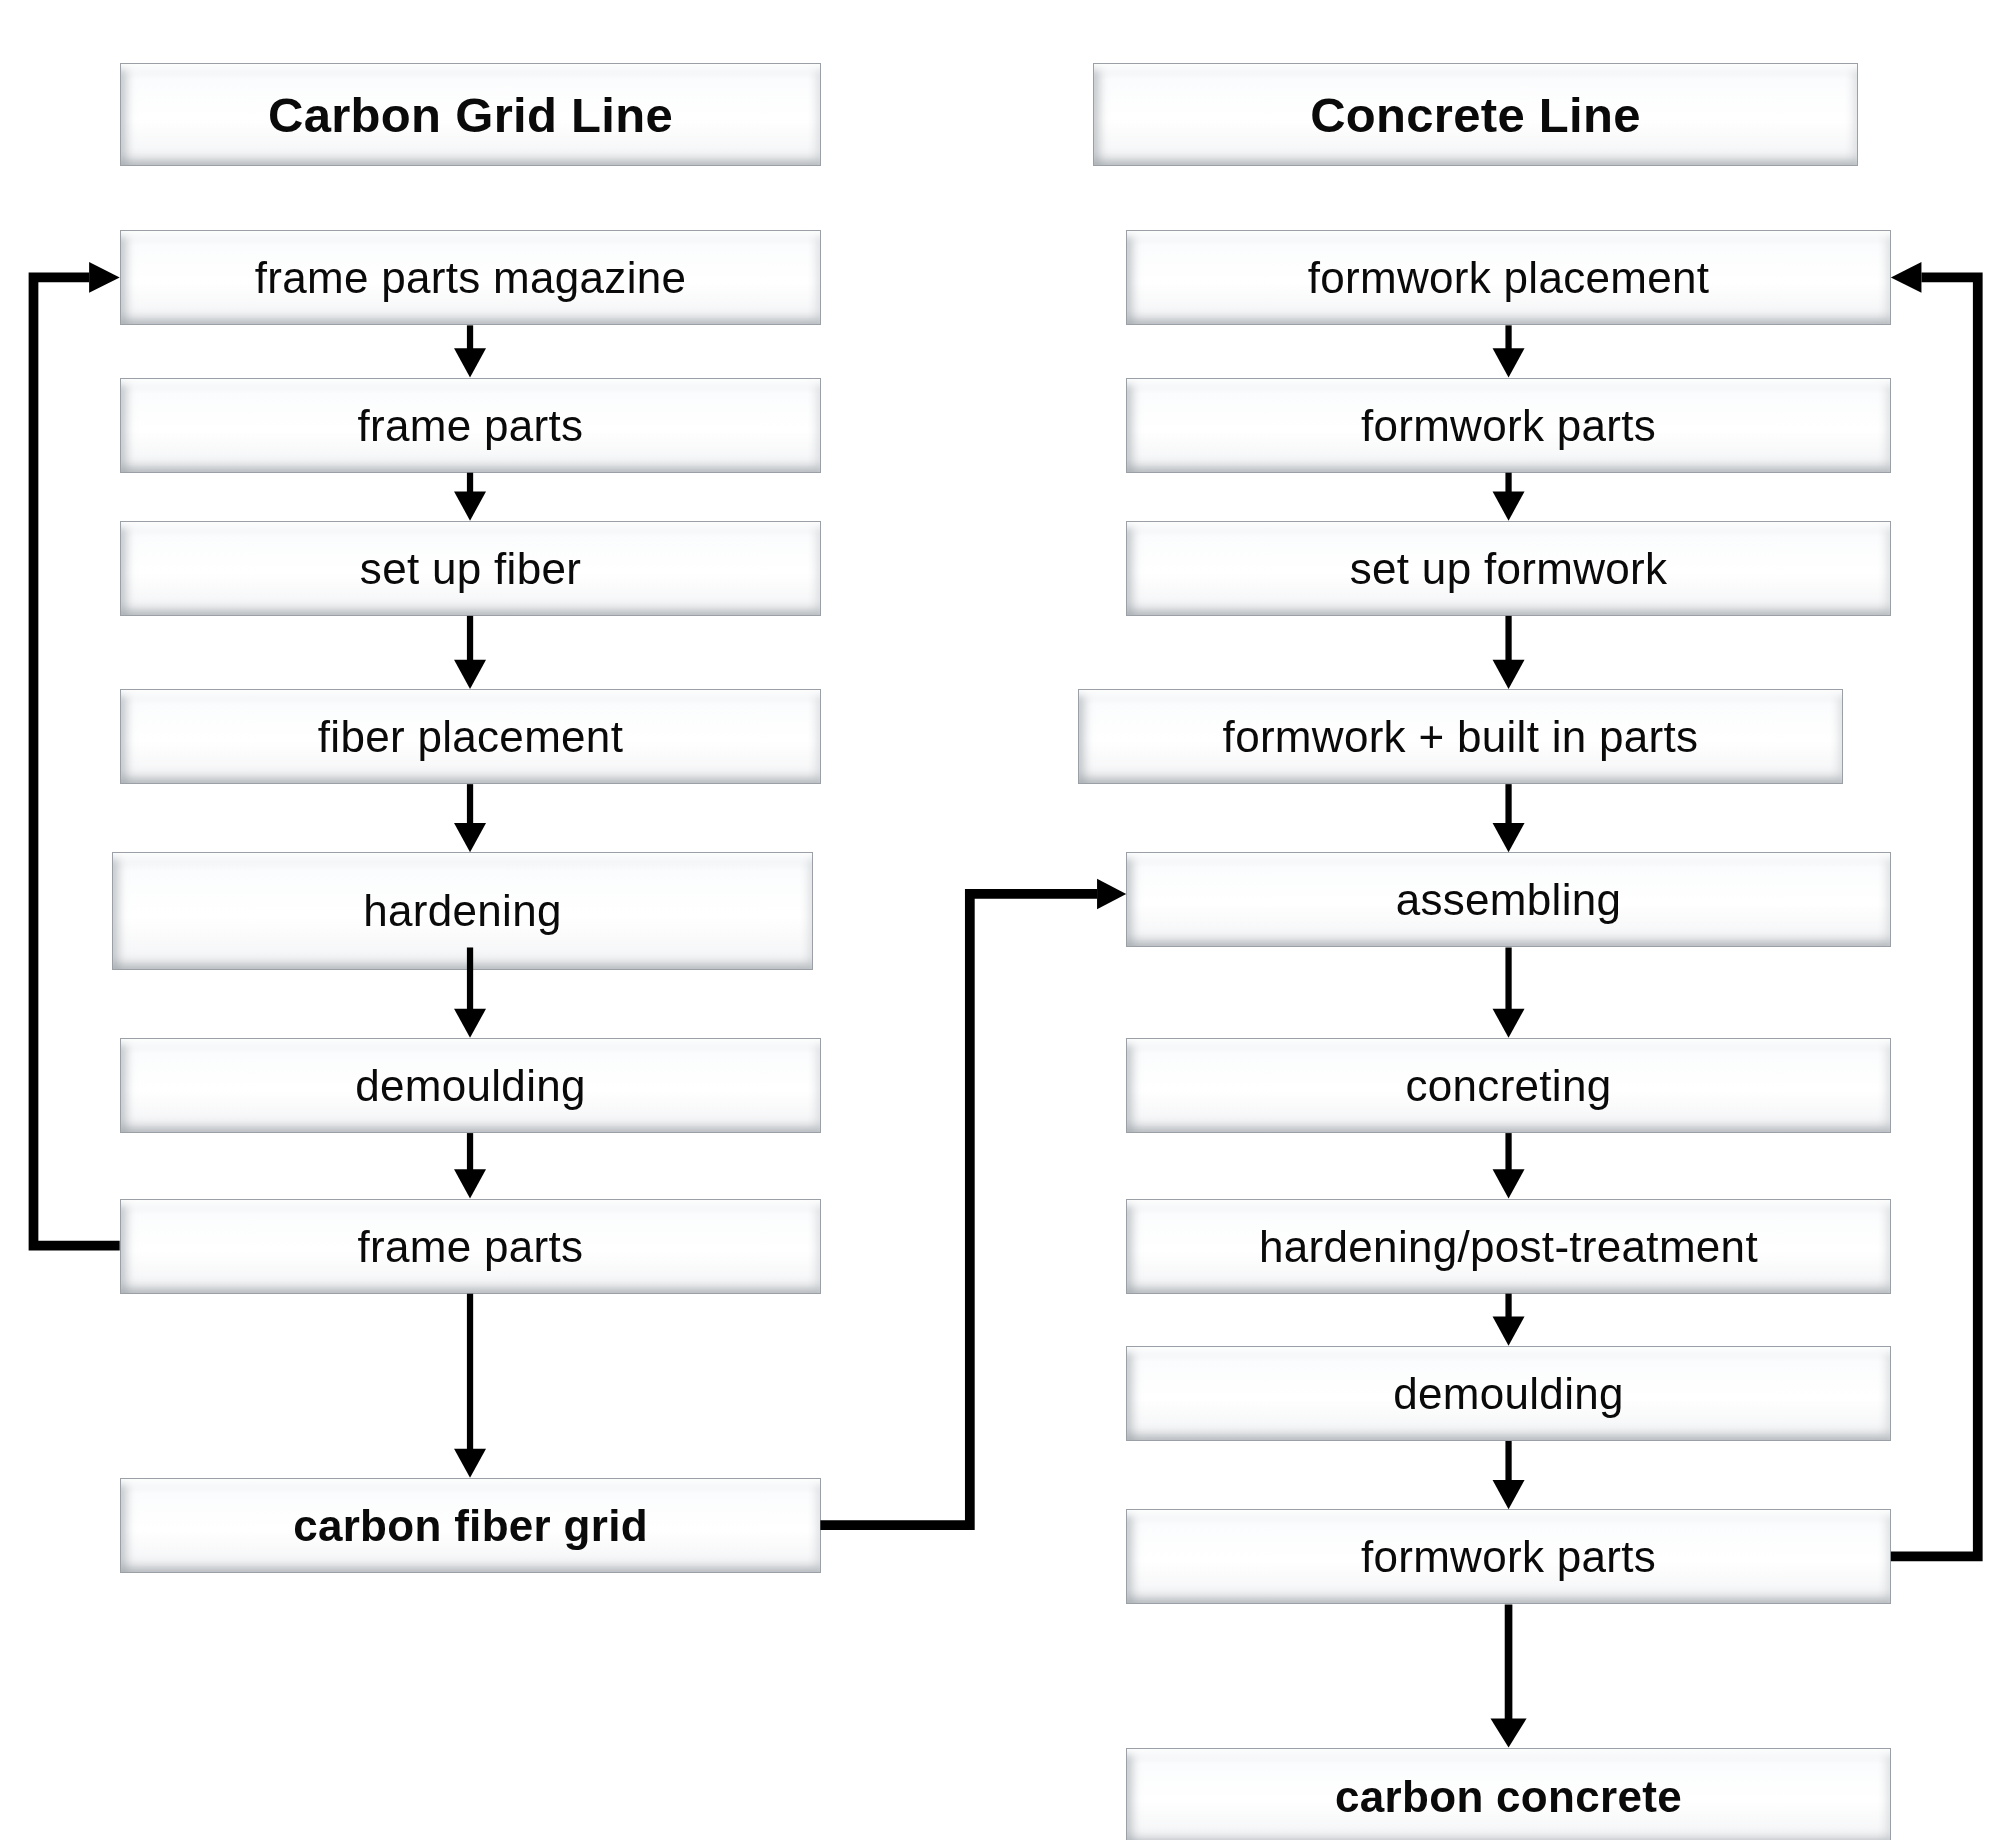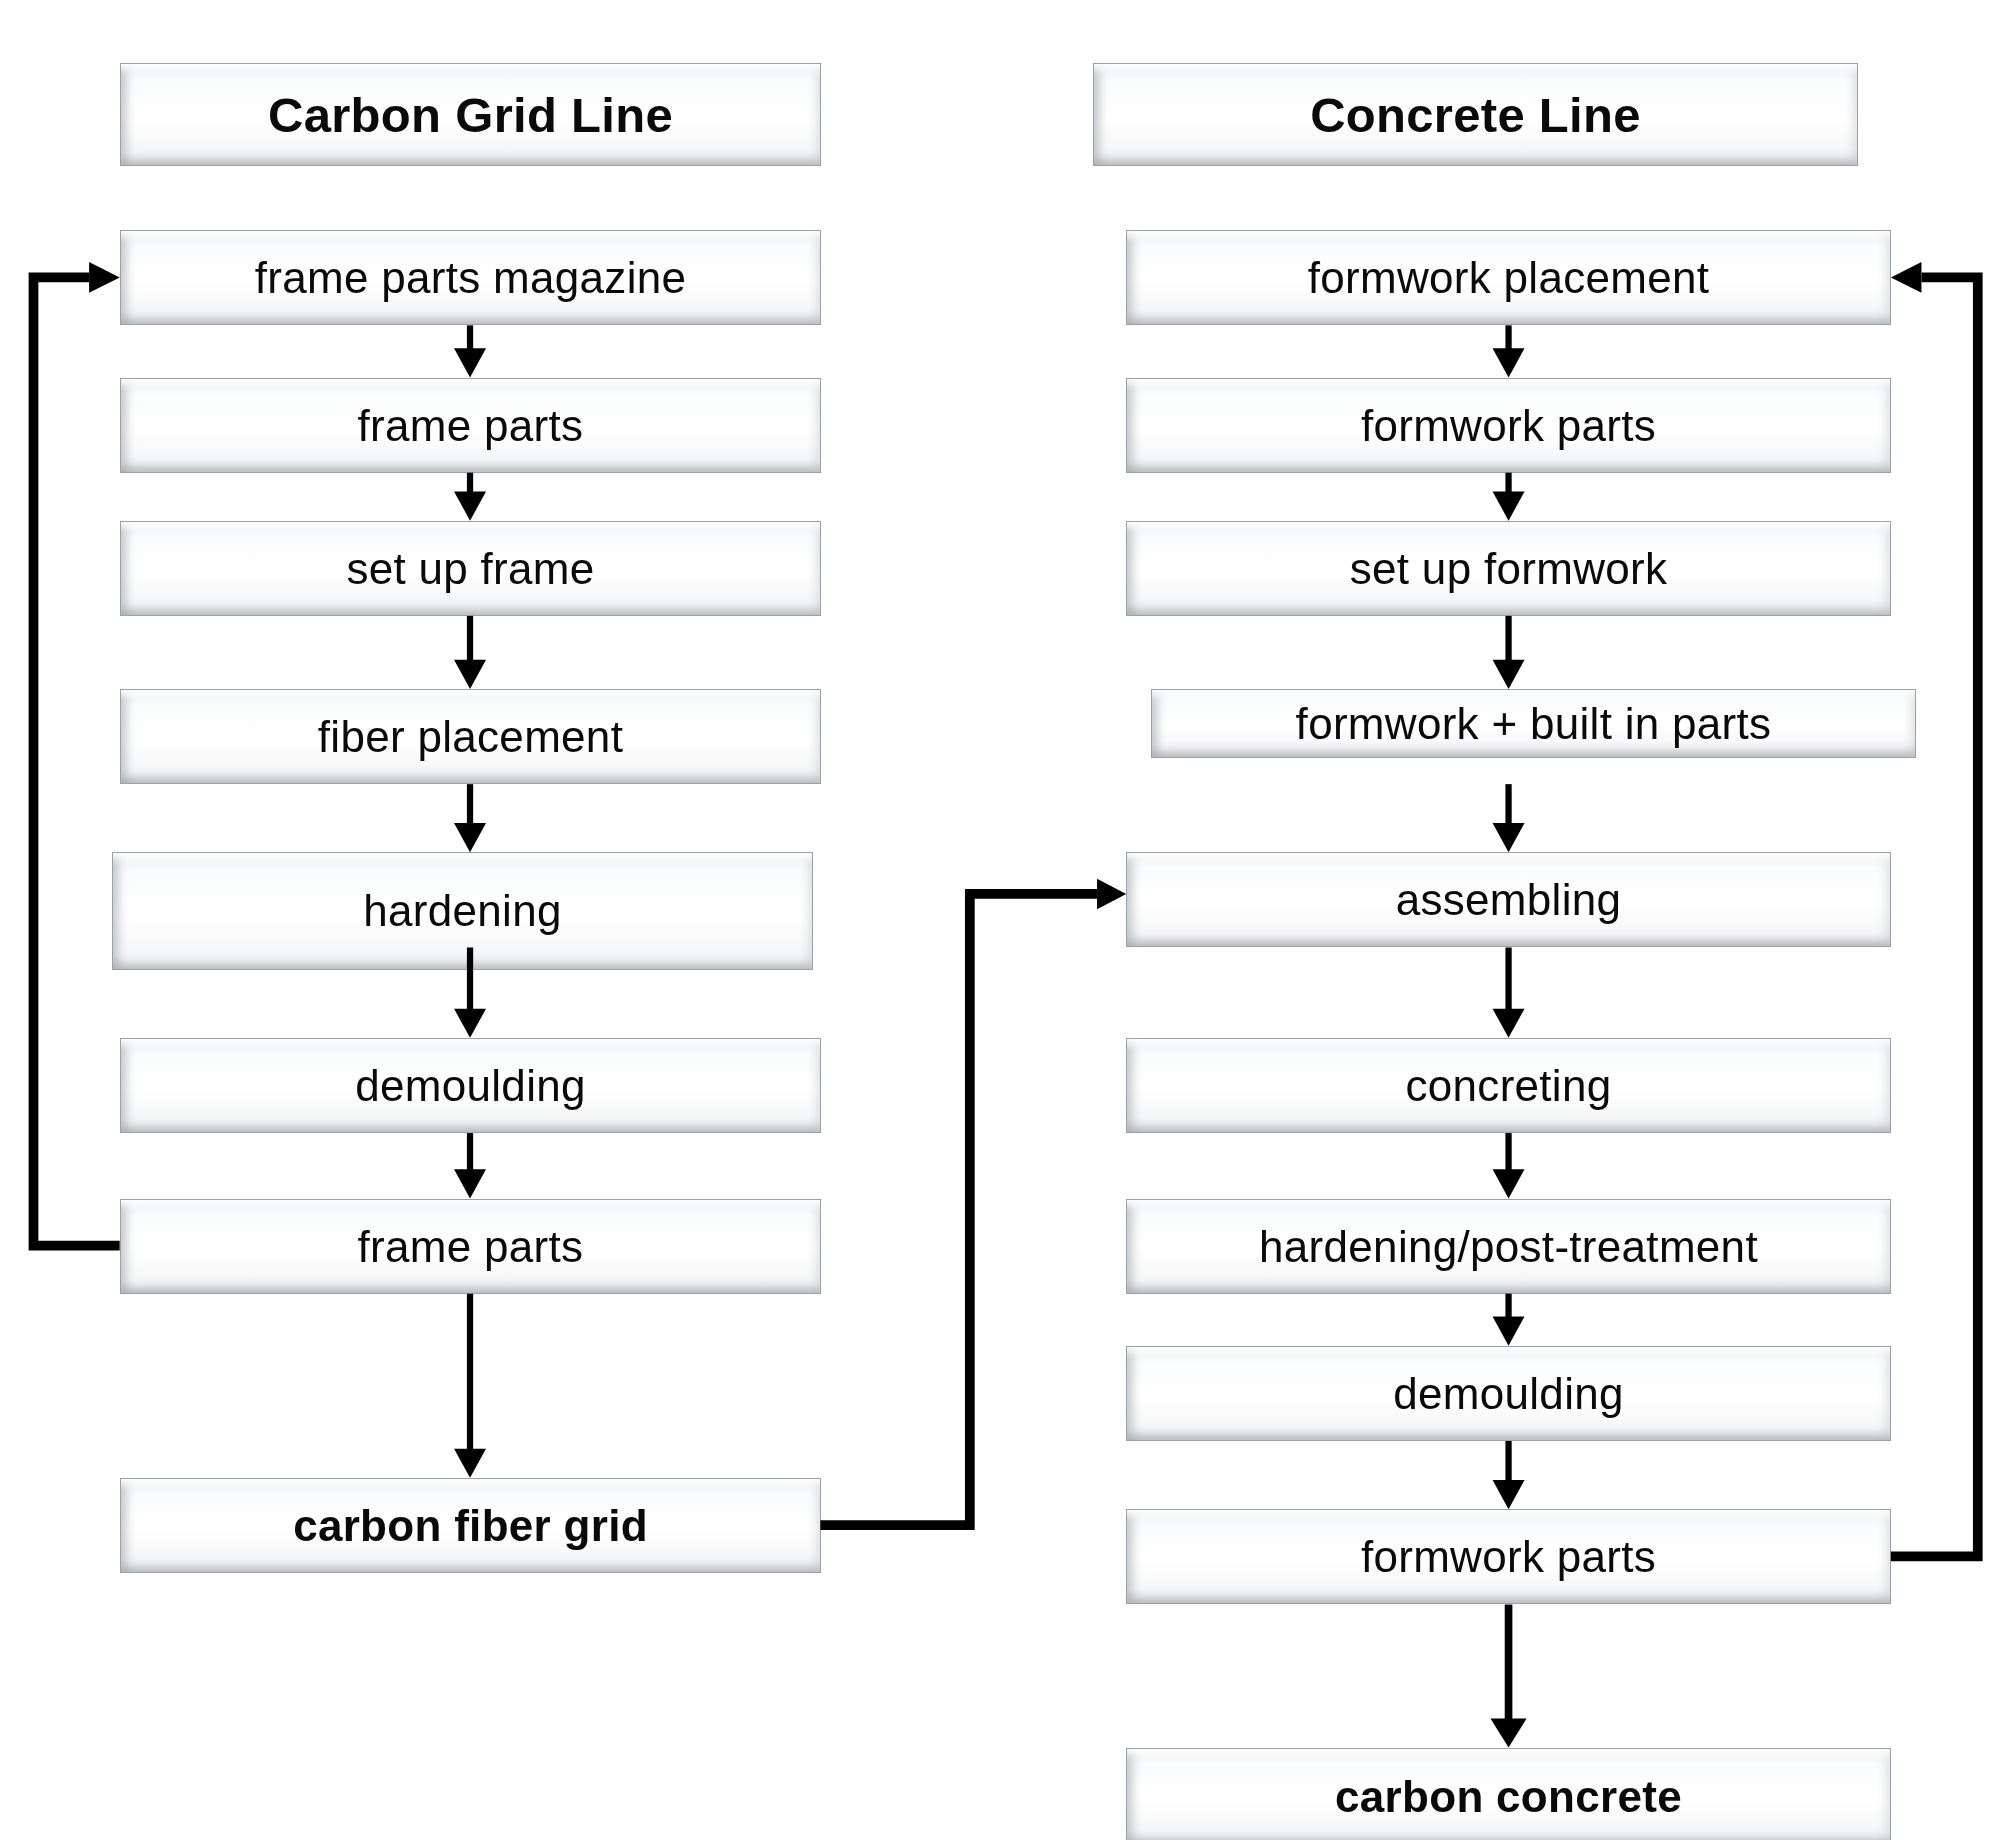--- a/index.html
+++ b/index.html
@@ -36,41 +36,41 @@
 <body>
 
 <div id="canvas">
 
   <div class="box title" style="left:120px;top:31px;width:701px;height:103px">Carbon Grid Line</div>
 
   <div class="box" style="left:120px;top:198px;width:701px;height:95px">frame parts magazine</div>
 
   <div class="box" style="left:120px;top:346px;width:701px;height:95px">frame parts</div>
 
-  <div class="box" style="left:120px;top:489px;width:701px;height:95px">set up frame</div>
+  <div class="box" style="left:120px;top:489px;width:701px;height:95px">set up fiber</div>
 
   <div class="box" style="left:120px;top:657px;width:701px;height:95px">fiber placement</div>
 
   <div class="box" style="left:112px;top:820px;width:701px;height:118px">hardening</div>
 
   <div class="box" style="left:120px;top:1006px;width:701px;height:95px">demoulding</div>
 
   <div class="box" style="left:120px;top:1167px;width:701px;height:95px">frame parts</div>
 
   <div class="box bold" style="left:120px;top:1446px;width:701px;height:95px">carbon fiber grid</div>
 
   <div class="box title" style="left:1093px;top:31px;width:765px;height:103px">Concrete Line</div>
 
   <div class="box" style="left:1126px;top:198px;width:765px;height:95px">formwork placement</div>
 
   <div class="box" style="left:1126px;top:346px;width:765px;height:95px">formwork parts</div>
 
   <div class="box" style="left:1126px;top:489px;width:765px;height:95px">set up formwork</div>
 
-  <div class="box" style="left:1151px;top:657px;width:765px;height:69px">formwork + built in parts</div>
+  <div class="box" style="left:1078px;top:657px;width:765px;height:95px">formwork + built in parts</div>
 
   <div class="box" style="left:1126px;top:820px;width:765px;height:95px">assembling</div>
 
   <div class="box" style="left:1126px;top:1006px;width:765px;height:95px">concreting</div>
 
   <div class="box" style="left:1126px;top:1167px;width:765px;height:95px">hardening/post-treatment</div>
 
   <div class="box" style="left:1126px;top:1314px;width:765px;height:95px">demoulding</div>
 
   <div class="box" style="left:1126px;top:1477px;width:765px;height:95px">formwork parts</div>

